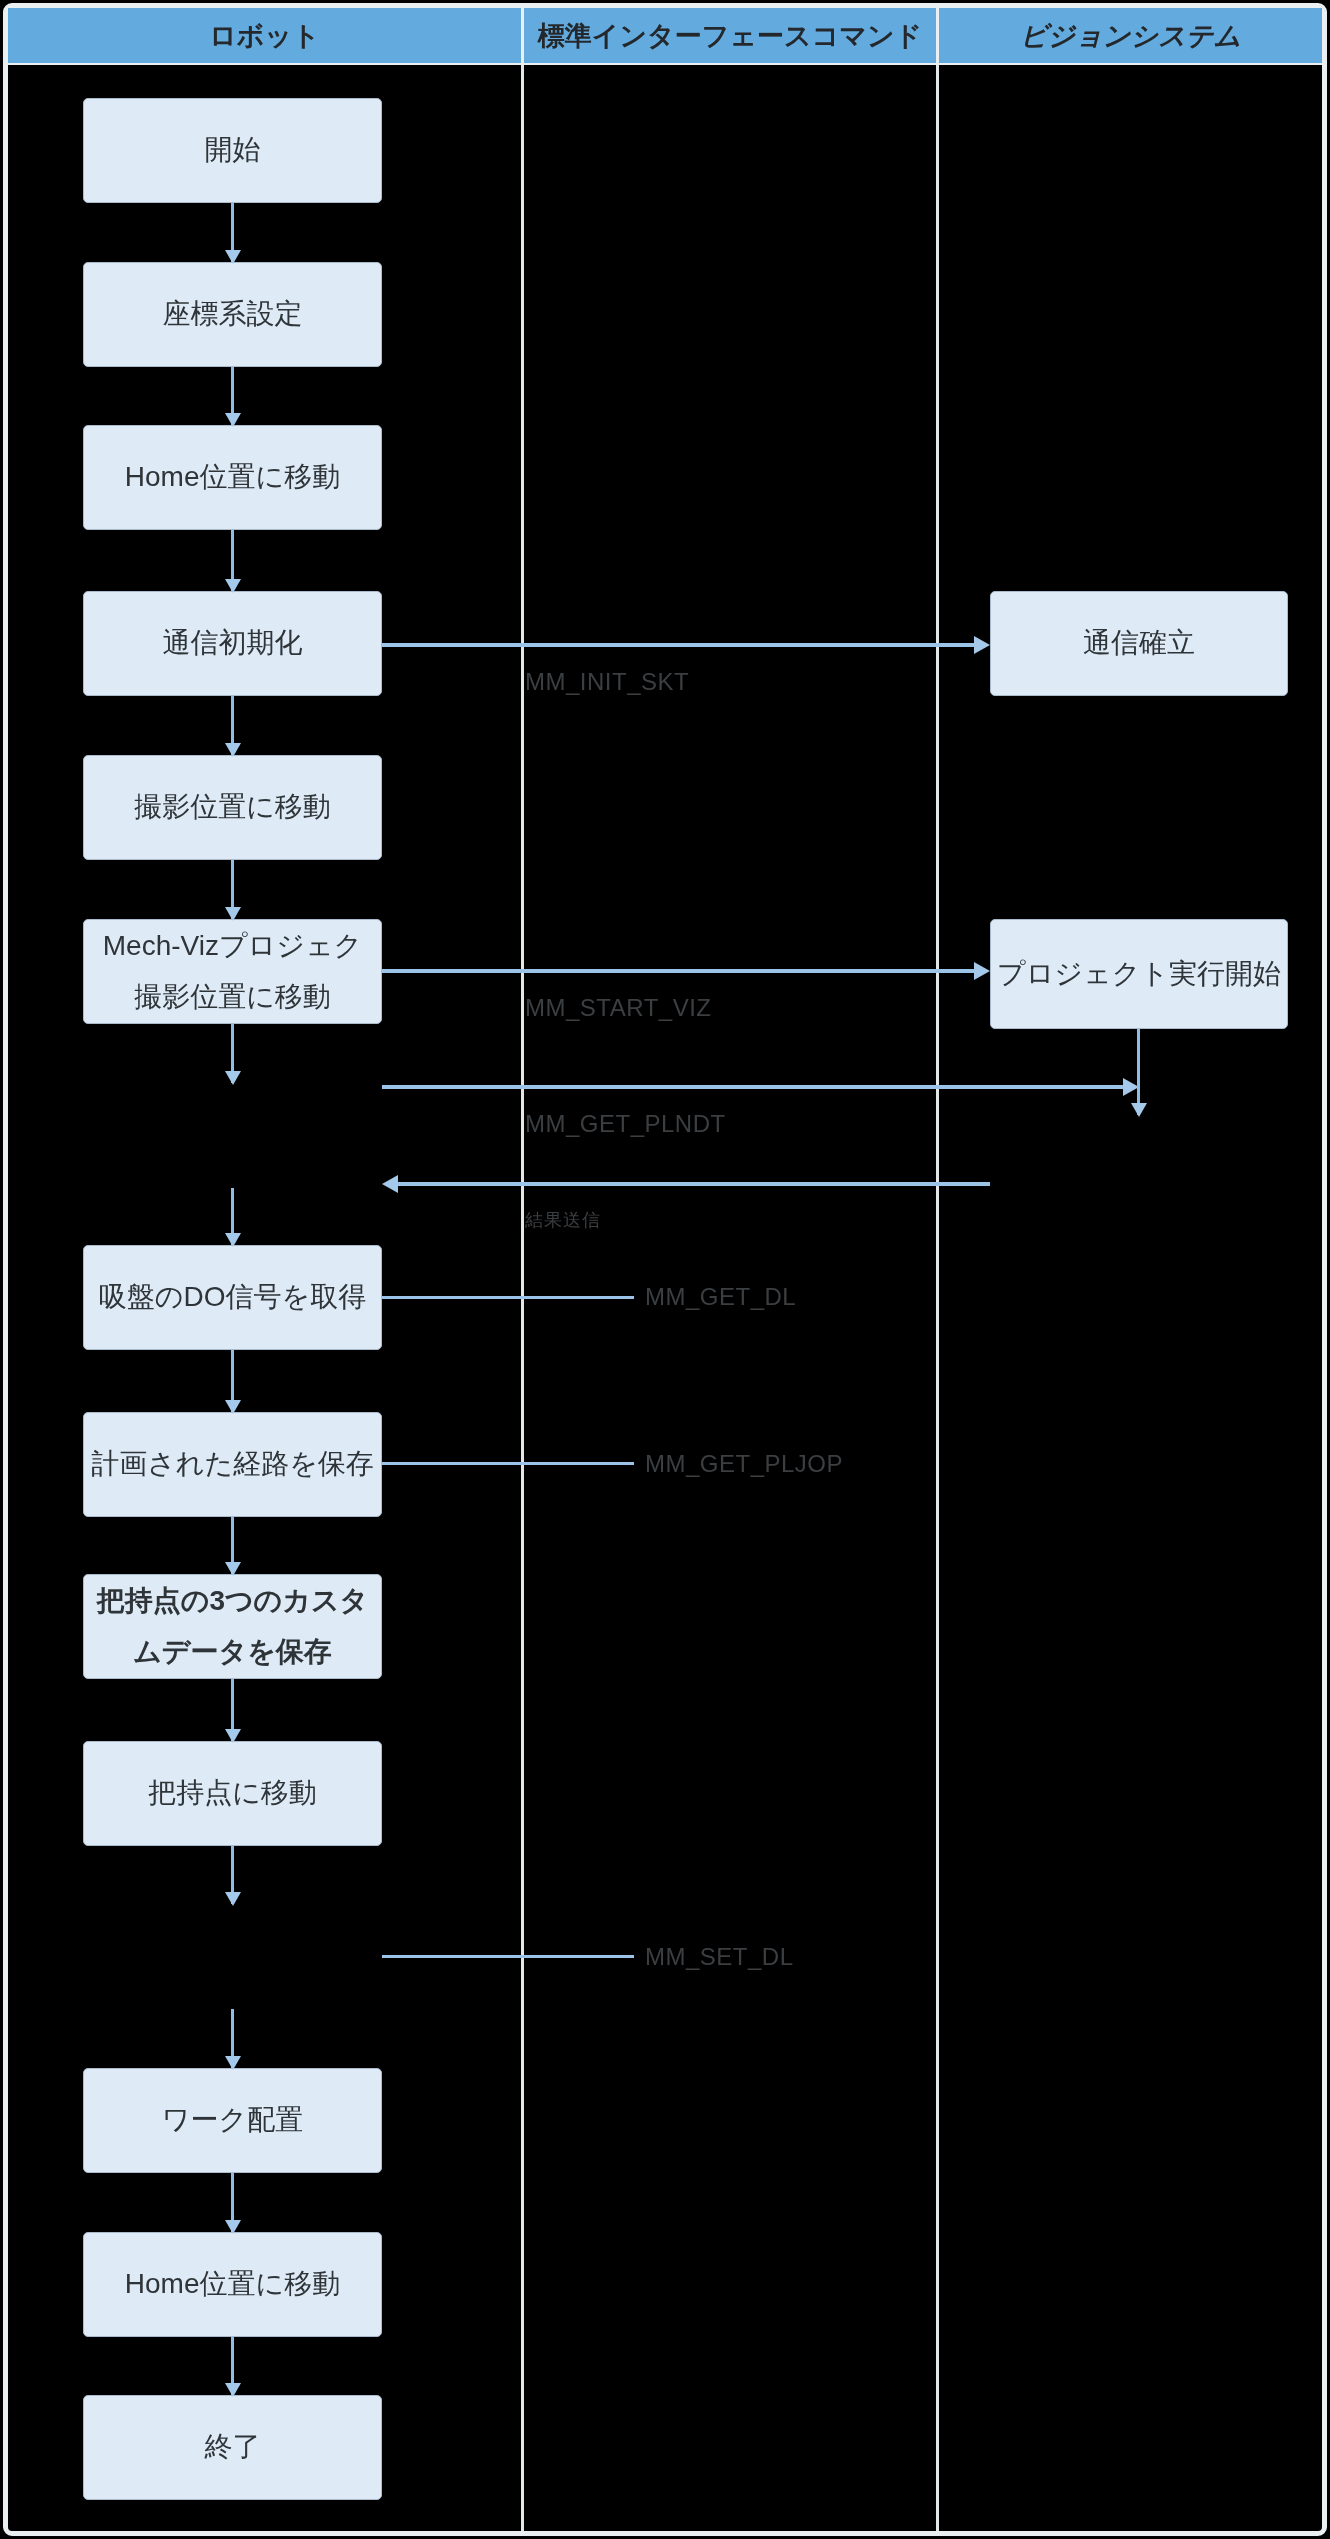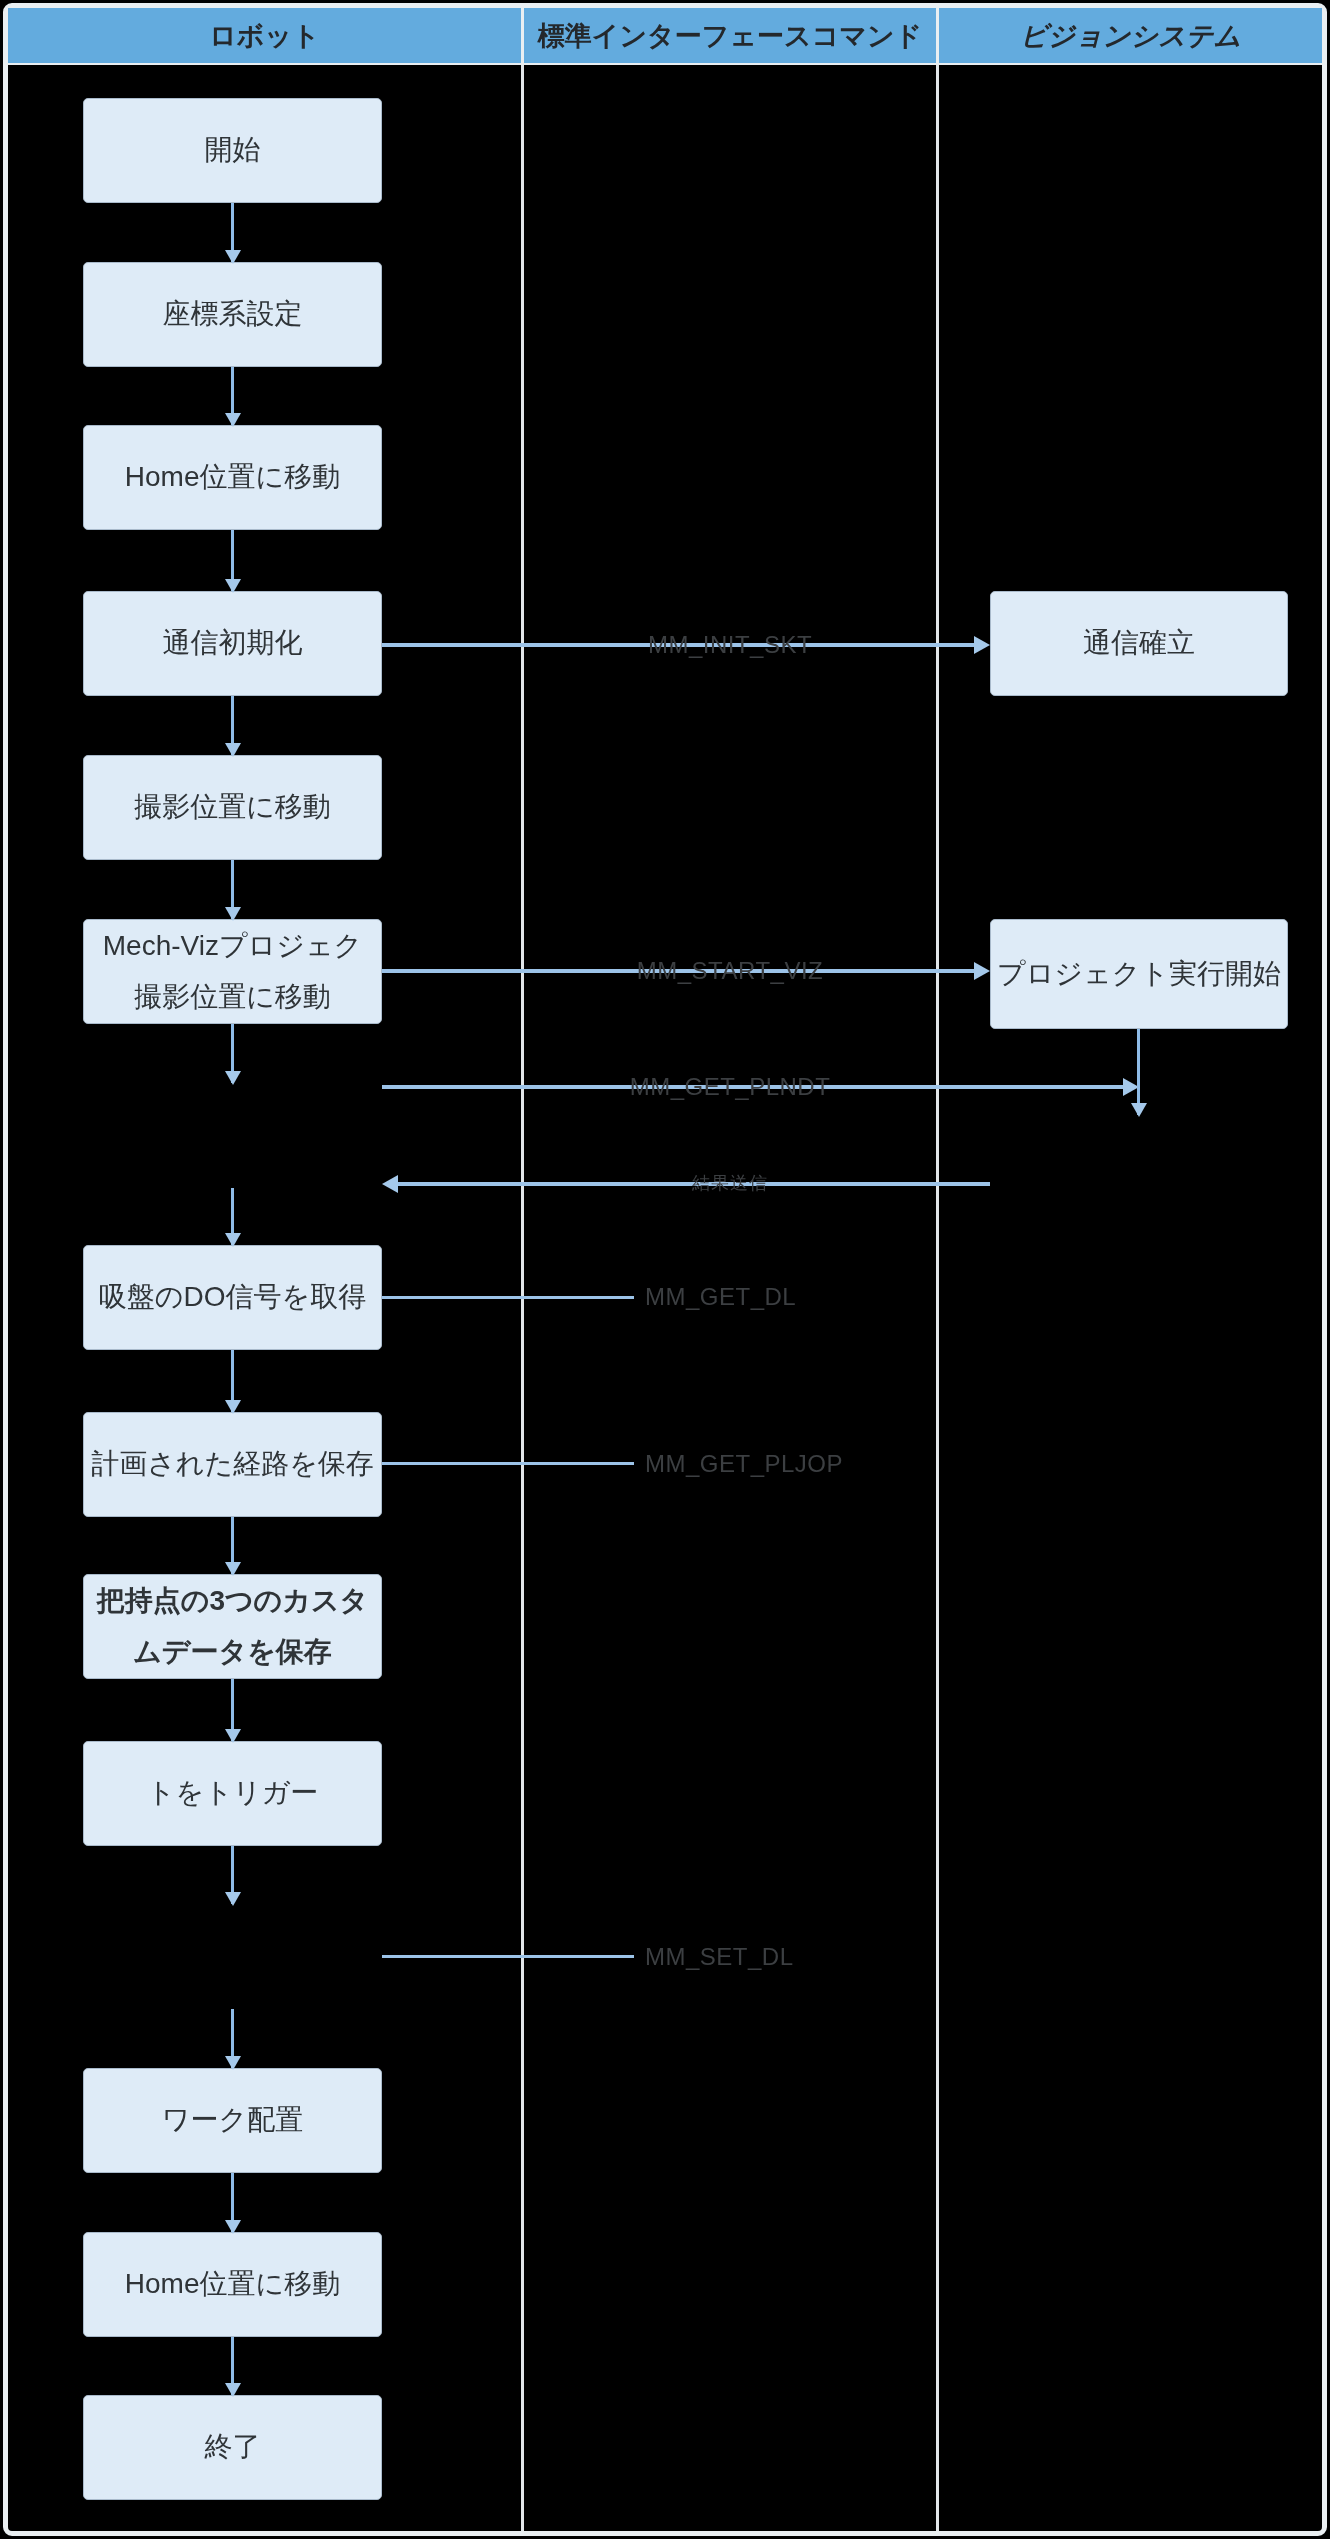--- a/index.html
+++ b/index.html
@@ -48,21 +48,21 @@
   .harrow.to-left::before{
     content:"";position:absolute;left:-15px;top:50%;transform:translateY(-50%);
     border:9px solid transparent;border-left:0;border-right:16px solid #A5C9EB;
   }
   .hline{position:absolute;height:3px;background:#9CC3E8;}
   
   .cmd{
     position:absolute;height:32px;line-height:32px;font-size:24px;
     color:#3C3F42;letter-spacing:0.5px;z-index:2;
   }
-  .cmd.centered{left:525px;width:410px;text-align:center;}
+  .cmd.centered{left:525px;width:410px;margin-top:37px;}
   .cmd.after-line{left:645px;text-align:left;}
   .cmd.jp{font-size:18px;letter-spacing:1px;}
 </style>
 </head>
 <body>
 
 <div id="canvas">
   <div class="frame"></div>
 
   <div class="header">
@@ -78,21 +78,21 @@
   <div class="node" style="left:83px;top:262px;">座標系設定</div>
   <div class="node" style="left:83px;top:425px;">Home位置に移動</div>
   <div class="node" style="left:83px;top:591px;">通信初期化</div>
   <div class="node" style="left:83px;top:755px;">撮影位置に移動</div>
   <div class="node" style="left:83px;top:919px;">Mech-Vizプロジェク
 撮影位置に移動</div>
   <div class="node" style="left:83px;top:1245px;">吸盤のDO信号を取得</div>
   <div class="node" style="left:83px;top:1412px;">計画された経路を保存</div>
   <div class="node bold" style="left:83px;top:1574px;">把持点の3つのカスタ
 ムデータを保存</div>
-  <div class="node" style="left:83px;top:1741px;">トをトリガー</div>
+  <div class="node" style="left:83px;top:1741px;">把持点に移動</div>
   <div class="node" style="left:83px;top:2068px;">ワーク配置</div>
   <div class="node" style="left:83px;top:2232px;">Home位置に移動</div>
   <div class="node" style="left:83px;top:2395px;">終了</div>
 
   <div class="node right" style="top:591px;">通信確立</div>
   <div class="node right" style="top:919px;height:110px;">プロジェクト実行開始</div>
 
   <div class="varrow" style="top:203px;height:59px;"></div>
   <div class="varrow" style="top:367px;height:58px;"></div>
   <div class="varrow" style="top:530px;height:61px;"></div>

